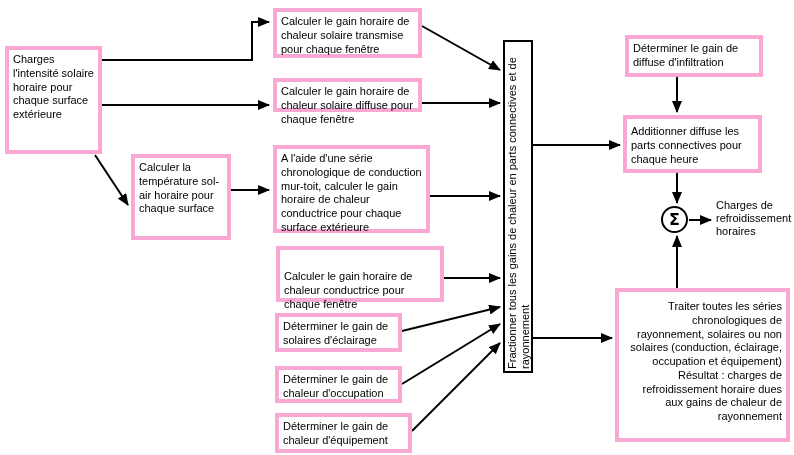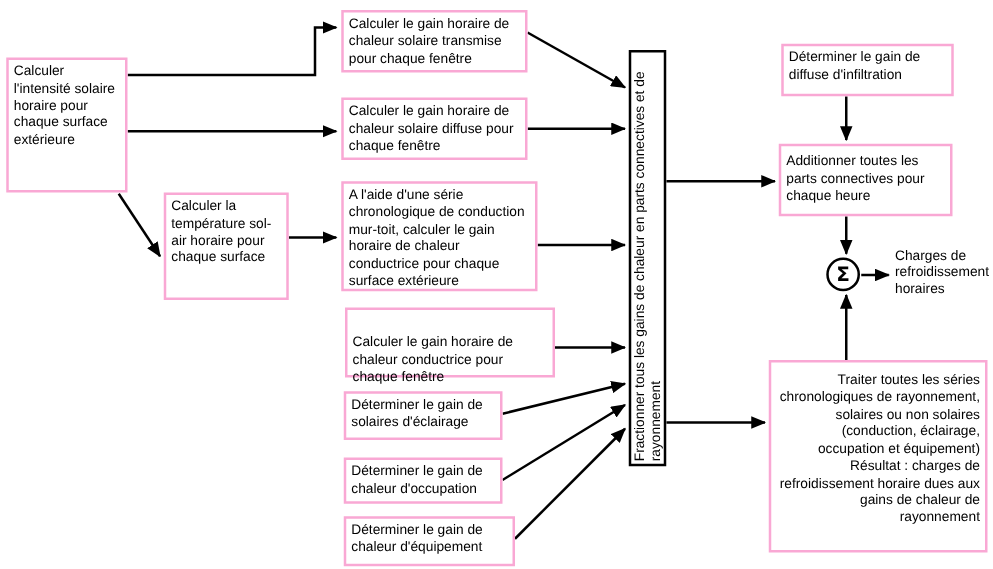--- a/index.html
+++ b/index.html
@@ -6,21 +6,21 @@
   #stage {
     position: relative;
     width: 794px; height: 455px;
     background: #ffffff;
     font-family: "Liberation Sans", sans-serif;
     color: #000000;
     overflow: hidden;
   }
   .box {
     position: absolute;
-    border: 2px solid #f9a8d4;
+    border: 4px solid #f9a8d4;
     background: #ffffff;
     box-sizing: border-box;
     font-size: 11px;
     line-height: 1.25;
     padding: 3px 4px;
     text-align: left;
   }
   .pre { white-space: pre-line; text-align: right; }
   #vbox {
     position: absolute;
@@ -86,45 +86,45 @@
       <line x1="412" y1="431" x2="500" y2="343" marker-end="url(#arr)"></line>
       <line x1="533" y1="145" x2="620" y2="145" marker-end="url(#arr)"></line>
       <line x1="533" y1="338" x2="612" y2="338" marker-end="url(#arr)"></line>
       <line x1="677" y1="77" x2="677" y2="112" marker-end="url(#arr)"></line>
       <line x1="677" y1="173" x2="677" y2="203" marker-end="url(#arr)"></line>
       <line x1="677" y1="288" x2="677" y2="236" marker-end="url(#arr)"></line>
       <line x1="689" y1="220" x2="711" y2="220" marker-end="url(#arr)"></line>
     </g>
   </svg>
 
-  <div class="box" style="left:5px; top:46px; width:97px; height:108px">Calculer l'intensité solaire horaire pour chaque surface extérieure</div>
+  <div class="box" style="left:5px; top:46px; width:97px; height:108px">Charges l'intensité solaire horaire pour chaque surface extérieure</div>
 
   <div class="box" style="left:131px; top:154px; width:100px; height:86px">Calculer la température sol-air horaire pour chaque surface</div>
 
   <div class="box" style="left:273px; top:8px; width:149px; height:50px">Calculer le gain horaire de chaleur solaire transmise pour chaque fenêtre</div>
 
-  <div class="box" style="left:273px; top:78px; width:149px; height:50px">Calculer le gain horaire de chaleur solaire diffuse pour chaque fenêtre</div>
+  <div class="box" style="left:273px; top:78px; width:149px; height:34px">Calculer le gain horaire de chaleur solaire diffuse pour chaque fenêtre</div>
 
   <div class="box" style="left:273px; top:145px; width:157px; height:88px">A l'aide d'une série chronologique de conduction mur-toit, calculer le gain horaire de chaleur conductrice pour chaque surface extérieure</div>
 
   <div class="box" style="left:276px; top:246px; width:168px; height:56px; padding-top:20px">Calculer le gain horaire de chaleur conductrice pour chaque fenêtre</div>
 
   <div class="box" style="left:275px; top:313px; width:127px; height:39px">Déterminer le gain de solaires d'éclairage</div>
 
   <div class="box" style="left:275px; top:413px; width:137px; height:40px">Déterminer le gain de chaleur d'équipement</div>
 
   <div class="box" style="left:275px; top:366px; width:127px; height:37px">Déterminer le gain de chaleur d'occupation</div>
 
   <div id="vbox">
     <div class="vtext">Fractionner tous les gains de chaleur en parts connectives et de rayonnement</div>
   </div>
 
   <div class="box" style="left:625px; top:35px; width:138px; height:42px">Déterminer le gain de diffuse d'infiltration</div>
 
-  <div class="box" style="left:623px; top:115px; width:139px; height:58px; padding-top:6px">Additionner toutes les parts connectives pour chaque heure</div>
+  <div class="box" style="left:623px; top:115px; width:139px; height:58px; padding-top:6px">Additionner diffuse les parts connectives pour chaque heure</div>
 
   <div id="sigma-node">
     <span>Σ</span>
   </div>
 
   <div id="charges-label">Charges de refroidissement horaires</div>
 
   <div class="box pre" style="left:615px; top:288px; width:175px; height:154px; padding-top:8px">Traiter toutes les séries chronologiques de rayonnement, solaires ou non solaires (conduction, éclairage, occupation et équipement)
 Résultat : charges de refroidissement horaire dues aux gains de chaleur de rayonnement</div>
 

